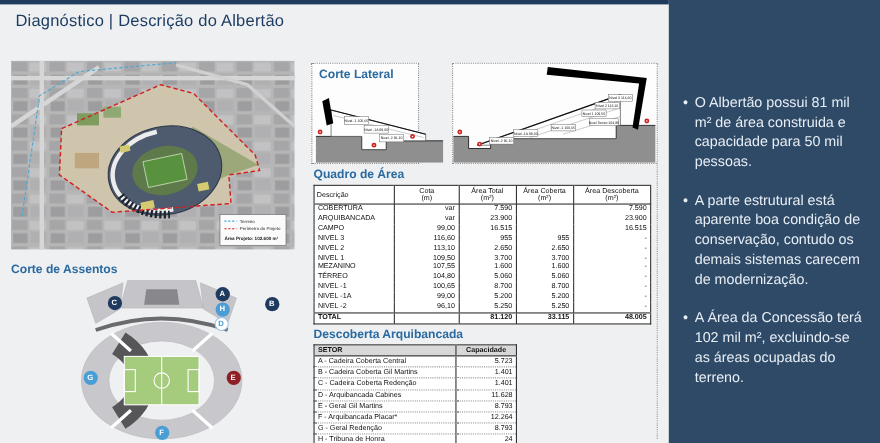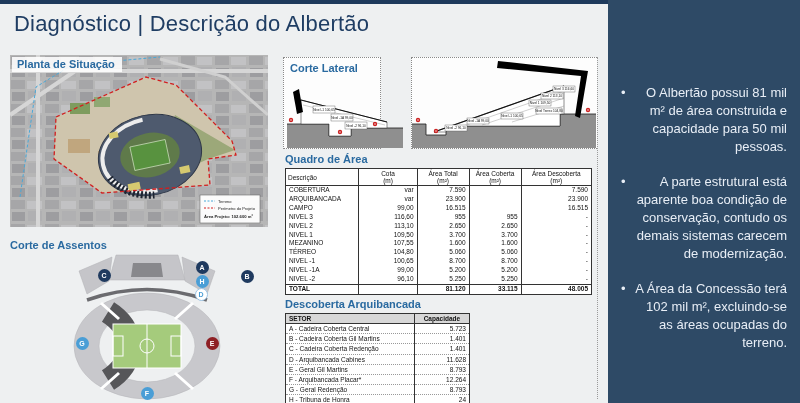--- a/index.html
+++ b/index.html
@@ -4,21 +4,21 @@
 <style>
   * { box-sizing: border-box; margin: 0; padding: 0; }
   html,body { width: 800px; height: 403px; }
   body {
     position: relative; overflow: hidden;
     background: #eef0f1;
     font-family: "Liberation Sans", sans-serif;
     color: #222;
   }
   .topbar { position:absolute; left:0; top:0; width:608px; height:4px; background:#1e3a5c; }
-  .page-title { position:absolute; left:14px; top:11px; font-size:22px; font-weight:500; color:#1f3d63; letter-spacing:0.2px; }
+  .page-title { position:absolute; left:14px; top:11px; font-size:15px; font-weight:500; color:#1f3d63; letter-spacing:0.2px; }
 
   .section-title { color:#2a6aa0; font-weight:700; font-size:11px; }
 
   
   .planta { position:absolute; left:10px; top:55px; width:258px; height:172px; overflow:hidden; }
   .planta-label { position:absolute; left:2px; top:2px; background:rgba(255,255,255,0.88); padding:1px 7px 2px 5px; z-index:5; }
 
   
   .corte-panel1 { position:absolute; left:283px; top:57px; width:98px; height:92px; border:1px dotted #8a8a8a; background:#fdfdfd; }
   .corte-panel2 { position:absolute; left:411px; top:57px; width:186px; height:92px; border:1px dotted #8a8a8a; border-right:none; background:#fdfdfd; }
@@ -51,21 +51,21 @@
   .cap-table th { background:#d8d8d8; border-bottom:1px solid #333; font-weight:700; padding:1px 3px; height:9px; }
   .cap-table th:first-child { text-align:left; }
   .cap-table th:last-child  { text-align:center; border-left:1px solid #333; }
   .cap-table td { padding:0 3px; height:9.2px; line-height:9.2px; border-bottom:1px dotted #999; white-space:nowrap; }
   .cap-table td:last-child { border-left:1px solid #333; text-align:right; }
 
   
   .sidebar { position:absolute; left:608px; top:0; width:192px; height:403px; background:#2e4a66; padding:84px 13px 0 13px; }
   .bullet { display:flex; gap:6px; margin-bottom:17px; color:#e8eef6; font-size:13px; line-height:18px; }
   .bullet .dot { flex:0 0 auto; }
-  .bullet .txt { flex:1; text-align:right; }
+  .bullet .txt { flex:1; text-align:left; }
 
   svg text { font-family:"Liberation Sans", sans-serif; }
 </style>
 </head>
 <body>
 
 <div class="topbar"></div>
 <div class="page-title">Diagnóstico | Descrição do Albertão</div>
 
 <div class="planta">
@@ -108,21 +108,20 @@
 
     <g>
       <rect x="190" y="140" width="60" height="28" fill="#ffffff" opacity="0.95" stroke="#666" stroke-width="0.6"></rect>
       <line x1="194" y1="146" x2="205" y2="146" stroke="#49a8d8" stroke-width="1" stroke-dasharray="2,1.5"></line>
       <text x="208" y="147.5" font-size="4" fill="#222">Terreno</text>
       <line x1="194" y1="153" x2="205" y2="153" stroke="#d21f1f" stroke-width="1" stroke-dasharray="2,1.5"></line>
       <text x="208" y="154.5" font-size="4" fill="#222">Perímetro do Projeto</text>
       <text x="194" y="163" font-size="4.2" font-weight="bold" fill="#222">Área Projeto: 102.600 m²</text>
     </g>
   </svg>
-  <div class="planta-label section-title">Planta de Situação</div>
 </div>
 
 <div class="corte-panel1">
   <div class="corte-title section-title">Corte Lateral</div>
   <svg width="116" height="62" viewBox="0 0 116 62" style="position:absolute;left:3px;top:28px;">
     <path d="M0,38 L42,38 L42,50 L64,50 L64,42 L116,42 L116,62 L0,62 Z" fill="#8f8f8f"></path>
     <polyline points="0,38 42,38 42,50 64,50 64,42 116,42" stroke="#1a1a1a" stroke-width="0.8" fill="none"></polyline>
     <polygon points="14,14 100,36 100,42 64,42 64,50 42,50 42,38 14,38" fill="#ffffff" stroke="#444" stroke-width="0.6"></polygon>
     <line x1="14" y1="14" x2="100" y2="36" stroke="#111" stroke-width="1"></line>
     <line x1="16" y1="19" x2="98" y2="39" stroke="#888" stroke-width="0.4"></line>

